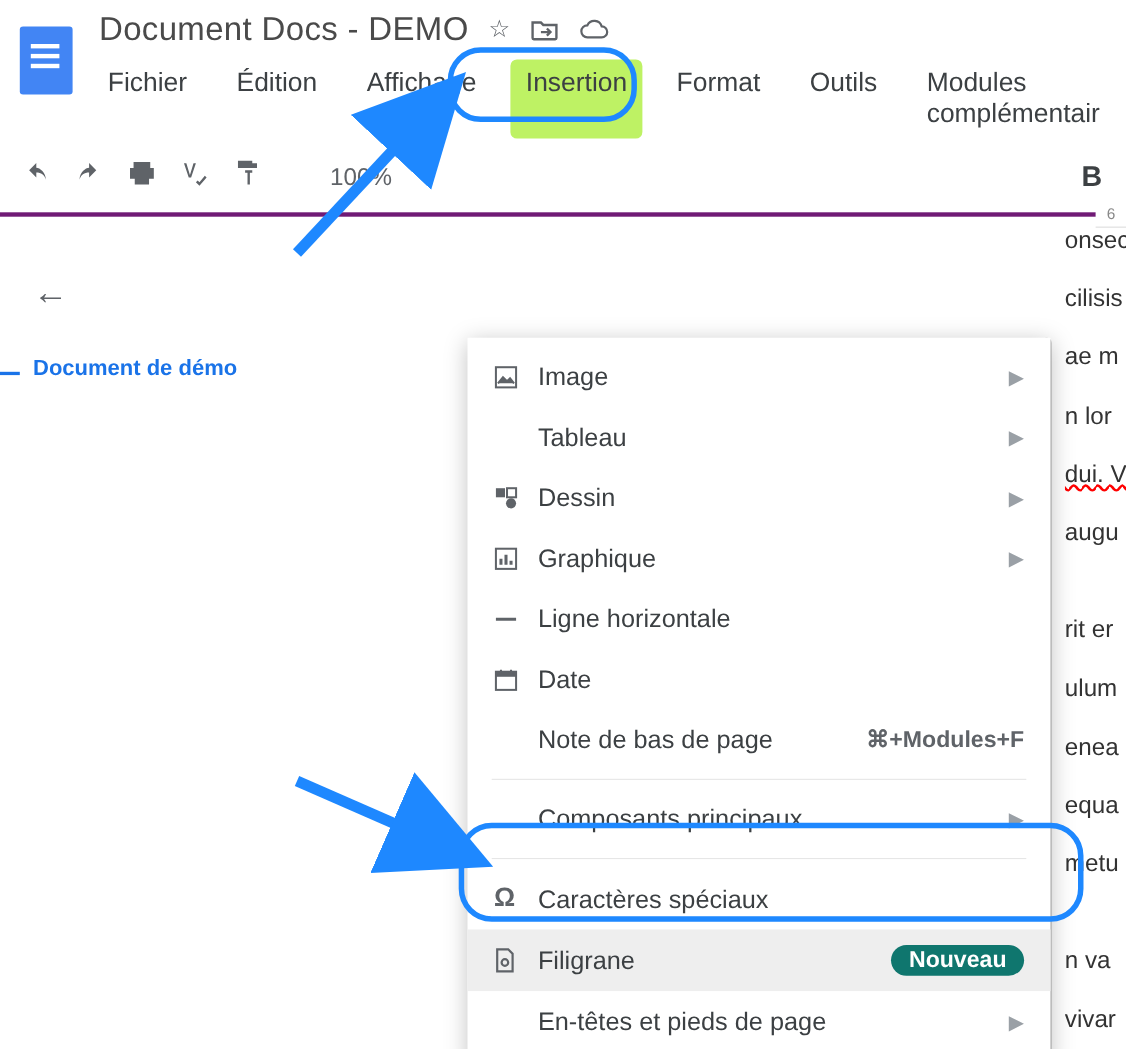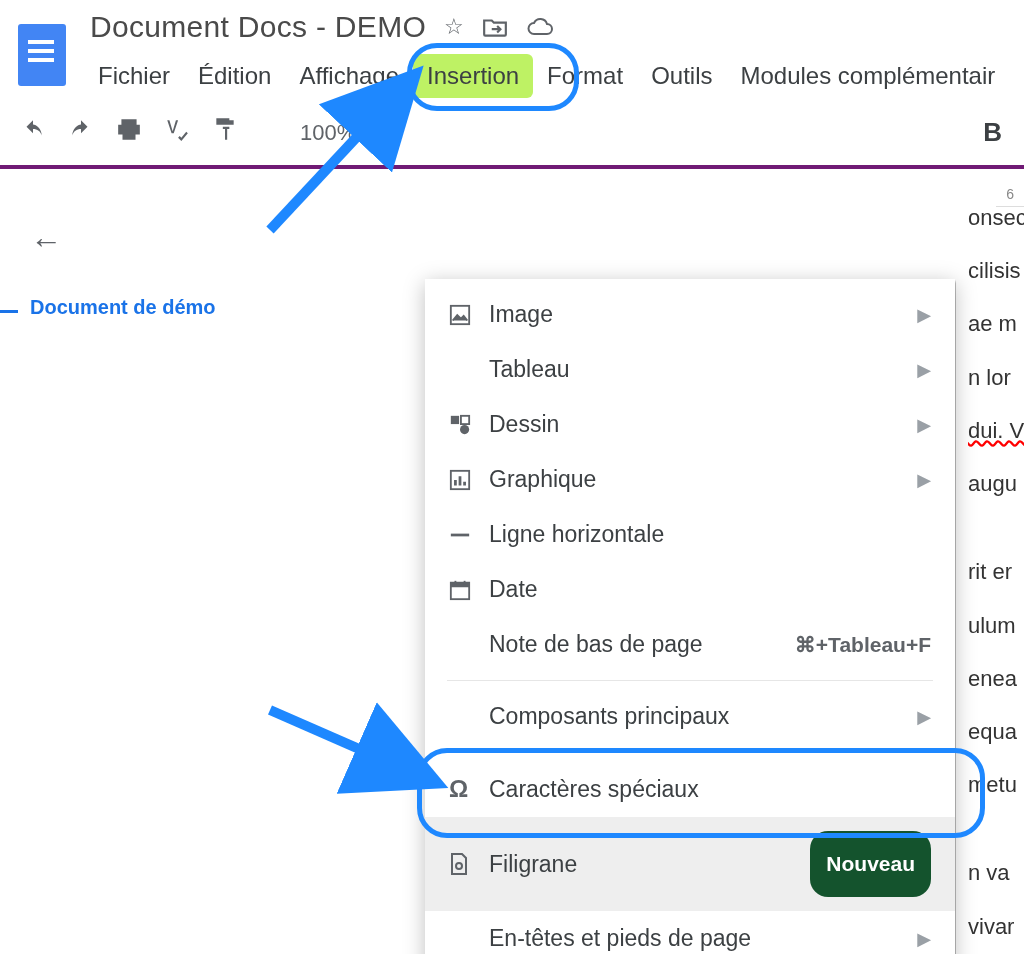--- a/index.html
+++ b/index.html
@@ -54,21 +54,21 @@
     letter-spacing: 0.3px;
   }
   .title-icon {
     color: #5f6368;
     font-size: 22px;
     display: inline-flex;
     align-items: center;
   }
   .menubar {
     display: flex;
-    gap: 0;
+    gap: 17px;
     margin-top: 10px;
     padding-left: 6px;
   }
   .menu {
     font-size: 24px;
     padding: 8px 14px;
     color: #3c4043;
     cursor: pointer;
     border-radius: 6px;
   }
@@ -172,25 +172,25 @@
   .dd-shortcut {
     color: #5f6368;
     font-size: 21px;
     font-weight: bold;
   }
   .dd-sep {
     border-top: 1px solid #e6e6e6;
     margin: 8px 22px;
   }
   .new-badge {
-    background: #14532d;
+    background: #0f766e;
     color: #fff;
     font-size: 21px;
     font-weight: bold;
-    padding: 21px 16px;
+    padding: 2px 16px;
     border-radius: 18px;
     text-align: right;
   }
   .doc-bg {
     position: absolute;
     left: 968px;
     top: 200px;
     width: 60px;
     font-size: 22px;
     color: #333;
@@ -348,21 +348,21 @@
             <rect x="2" y="4" width="20" height="5"></rect>
             <line x1="7" y1="2" x2="7" y2="6" stroke="#5f6368" stroke-width="2"></line>
             <line x1="17" y1="2" x2="17" y2="6" stroke="#5f6368" stroke-width="2"></line>
           </svg>
       </span>
       <span class="dd-label">Date</span>
     </div>
     <div class="dd-item">
       <span class="dd-icon"></span>
       <span class="dd-label">Note de bas de page</span>
-      <span class="dd-shortcut">⌘+Tableau+F</span>
+      <span class="dd-shortcut">⌘+Modules+F</span>
     </div>
     <div class="dd-sep"></div>
     <div class="dd-item">
       <span class="dd-icon"></span>
       <span class="dd-label">Composants principaux</span>
       <span class="dd-chevron">▶</span>
     </div>
     <div class="dd-sep"></div>
     <div class="dd-item">
       <span class="dd-icon" style="font-size:24px;font-weight:bold;">Ω</span>

